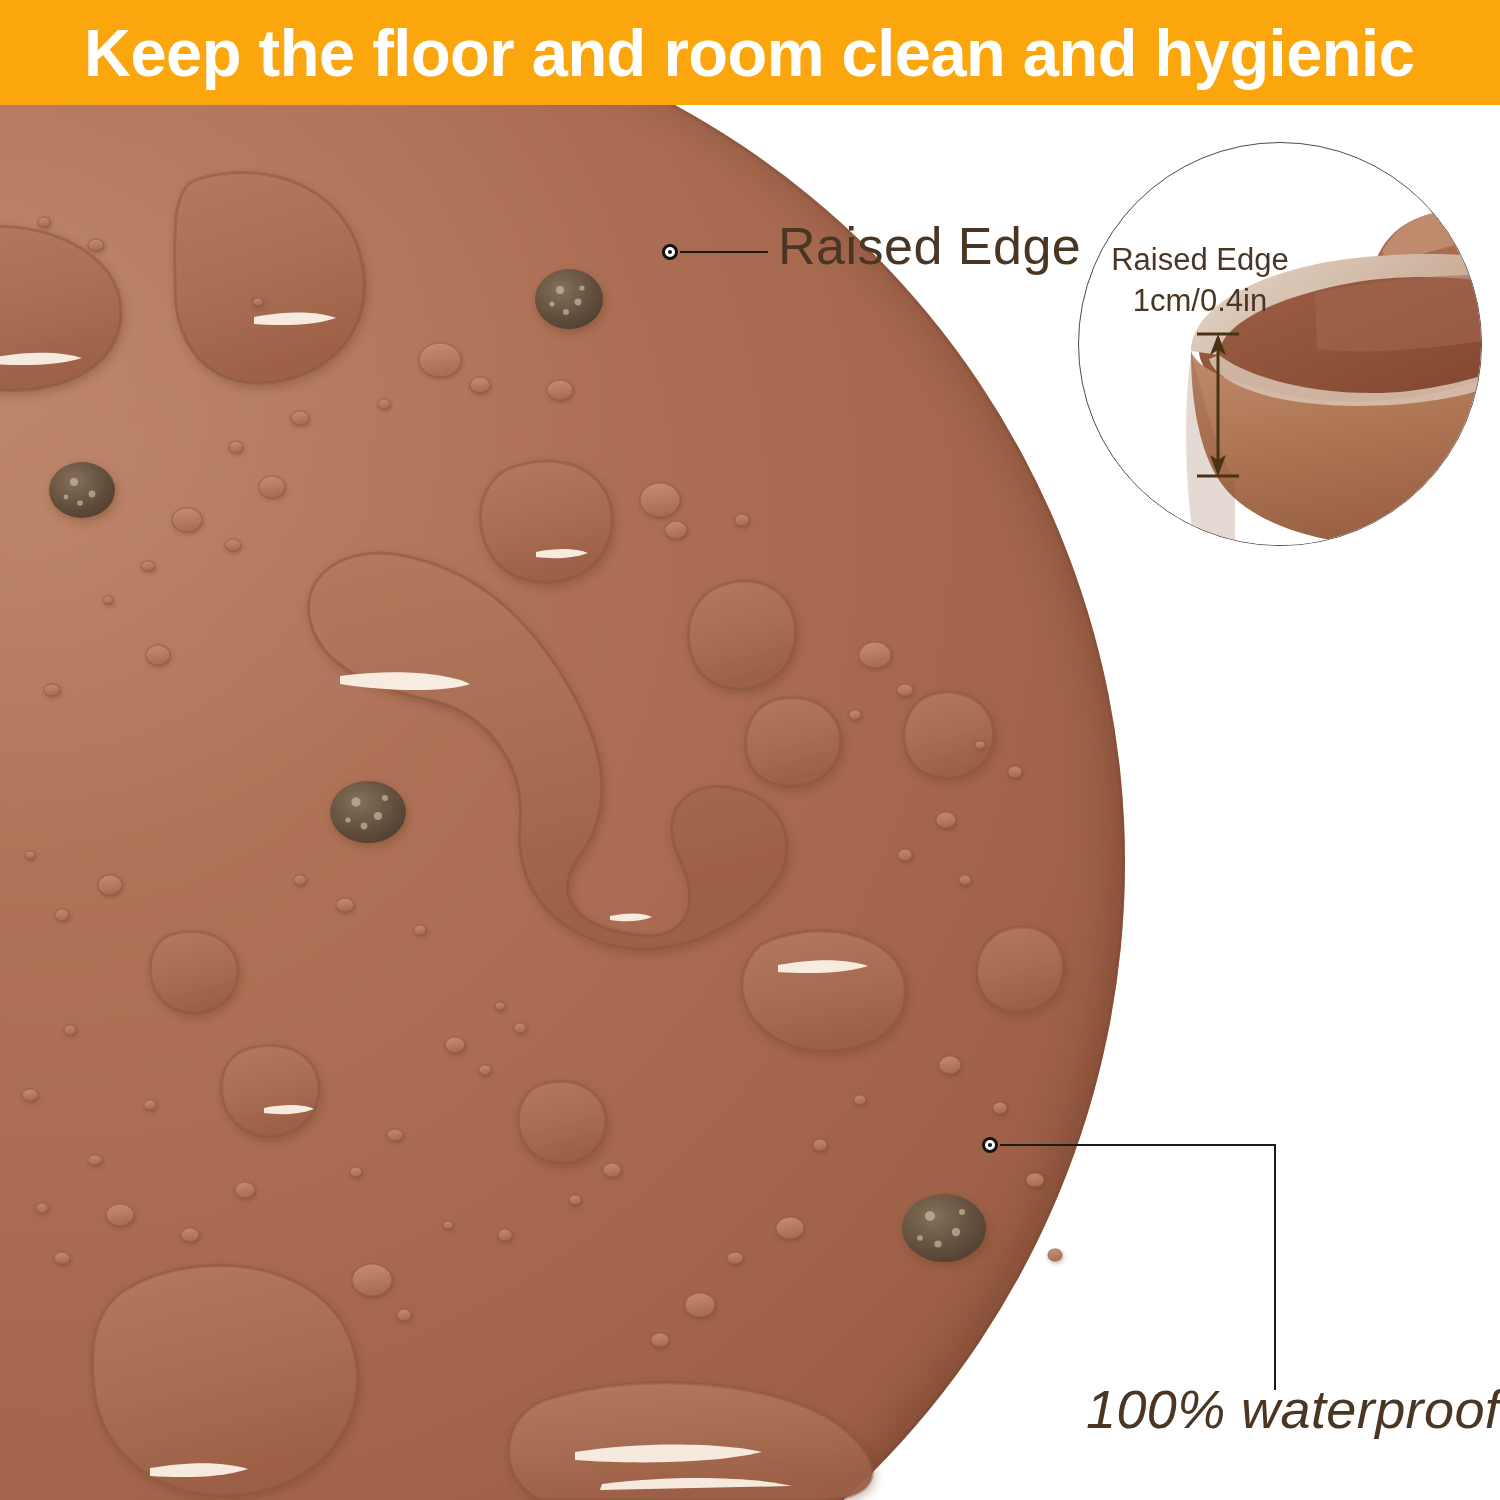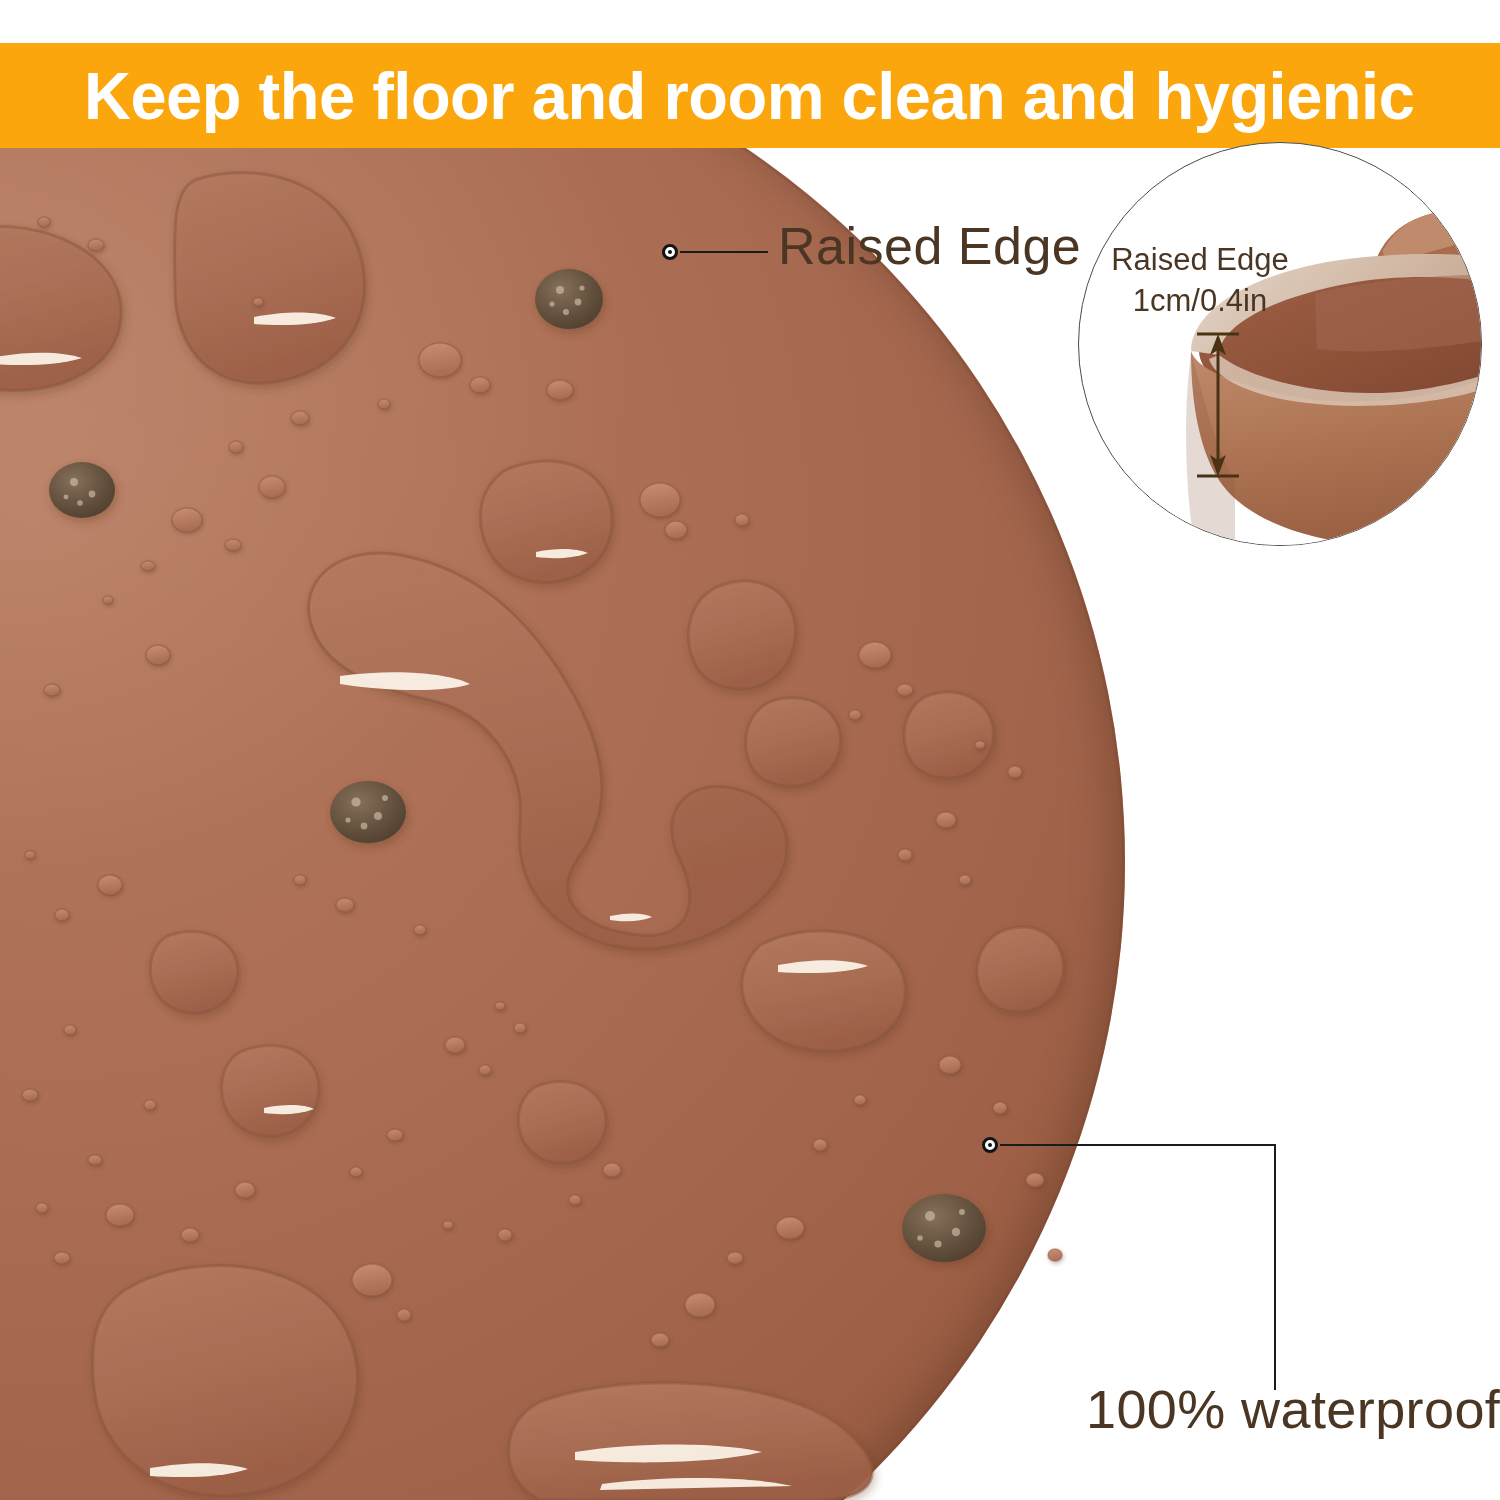--- a/index.html
+++ b/index.html
@@ -21,21 +21,20 @@
 
   
   .banner {
     position: absolute;
     left: 0;
     top: 0;
     width: 1500px;
     height: 105px;
     background: #fba60c;
     overflow: hidden;
-    margin-top: 43px;
   }
   .banner-text {
     position: absolute;
     left: 84px;
     top: 9px;
     font-family: "Liberation Sans", sans-serif;
     font-weight: bold;
     font-size: 66px;
     line-height: 88px;
     letter-spacing: -0.5px;
@@ -133,20 +132,21 @@
     left: 778px;
     top: 216px;
     font-size: 52px;
     letter-spacing: 0.5px;
   }
   #label-waterproof {
     left: 1086px;
     top: 1378px;
     font-size: 54px;
     letter-spacing: 0.4px;
+    font-style: italic;
   }
 
   .leader {
     position: absolute;
     background: #1b1b1b;
   }
   .leader-dot {
     position: absolute;
     width: 16px;
     height: 16px;

